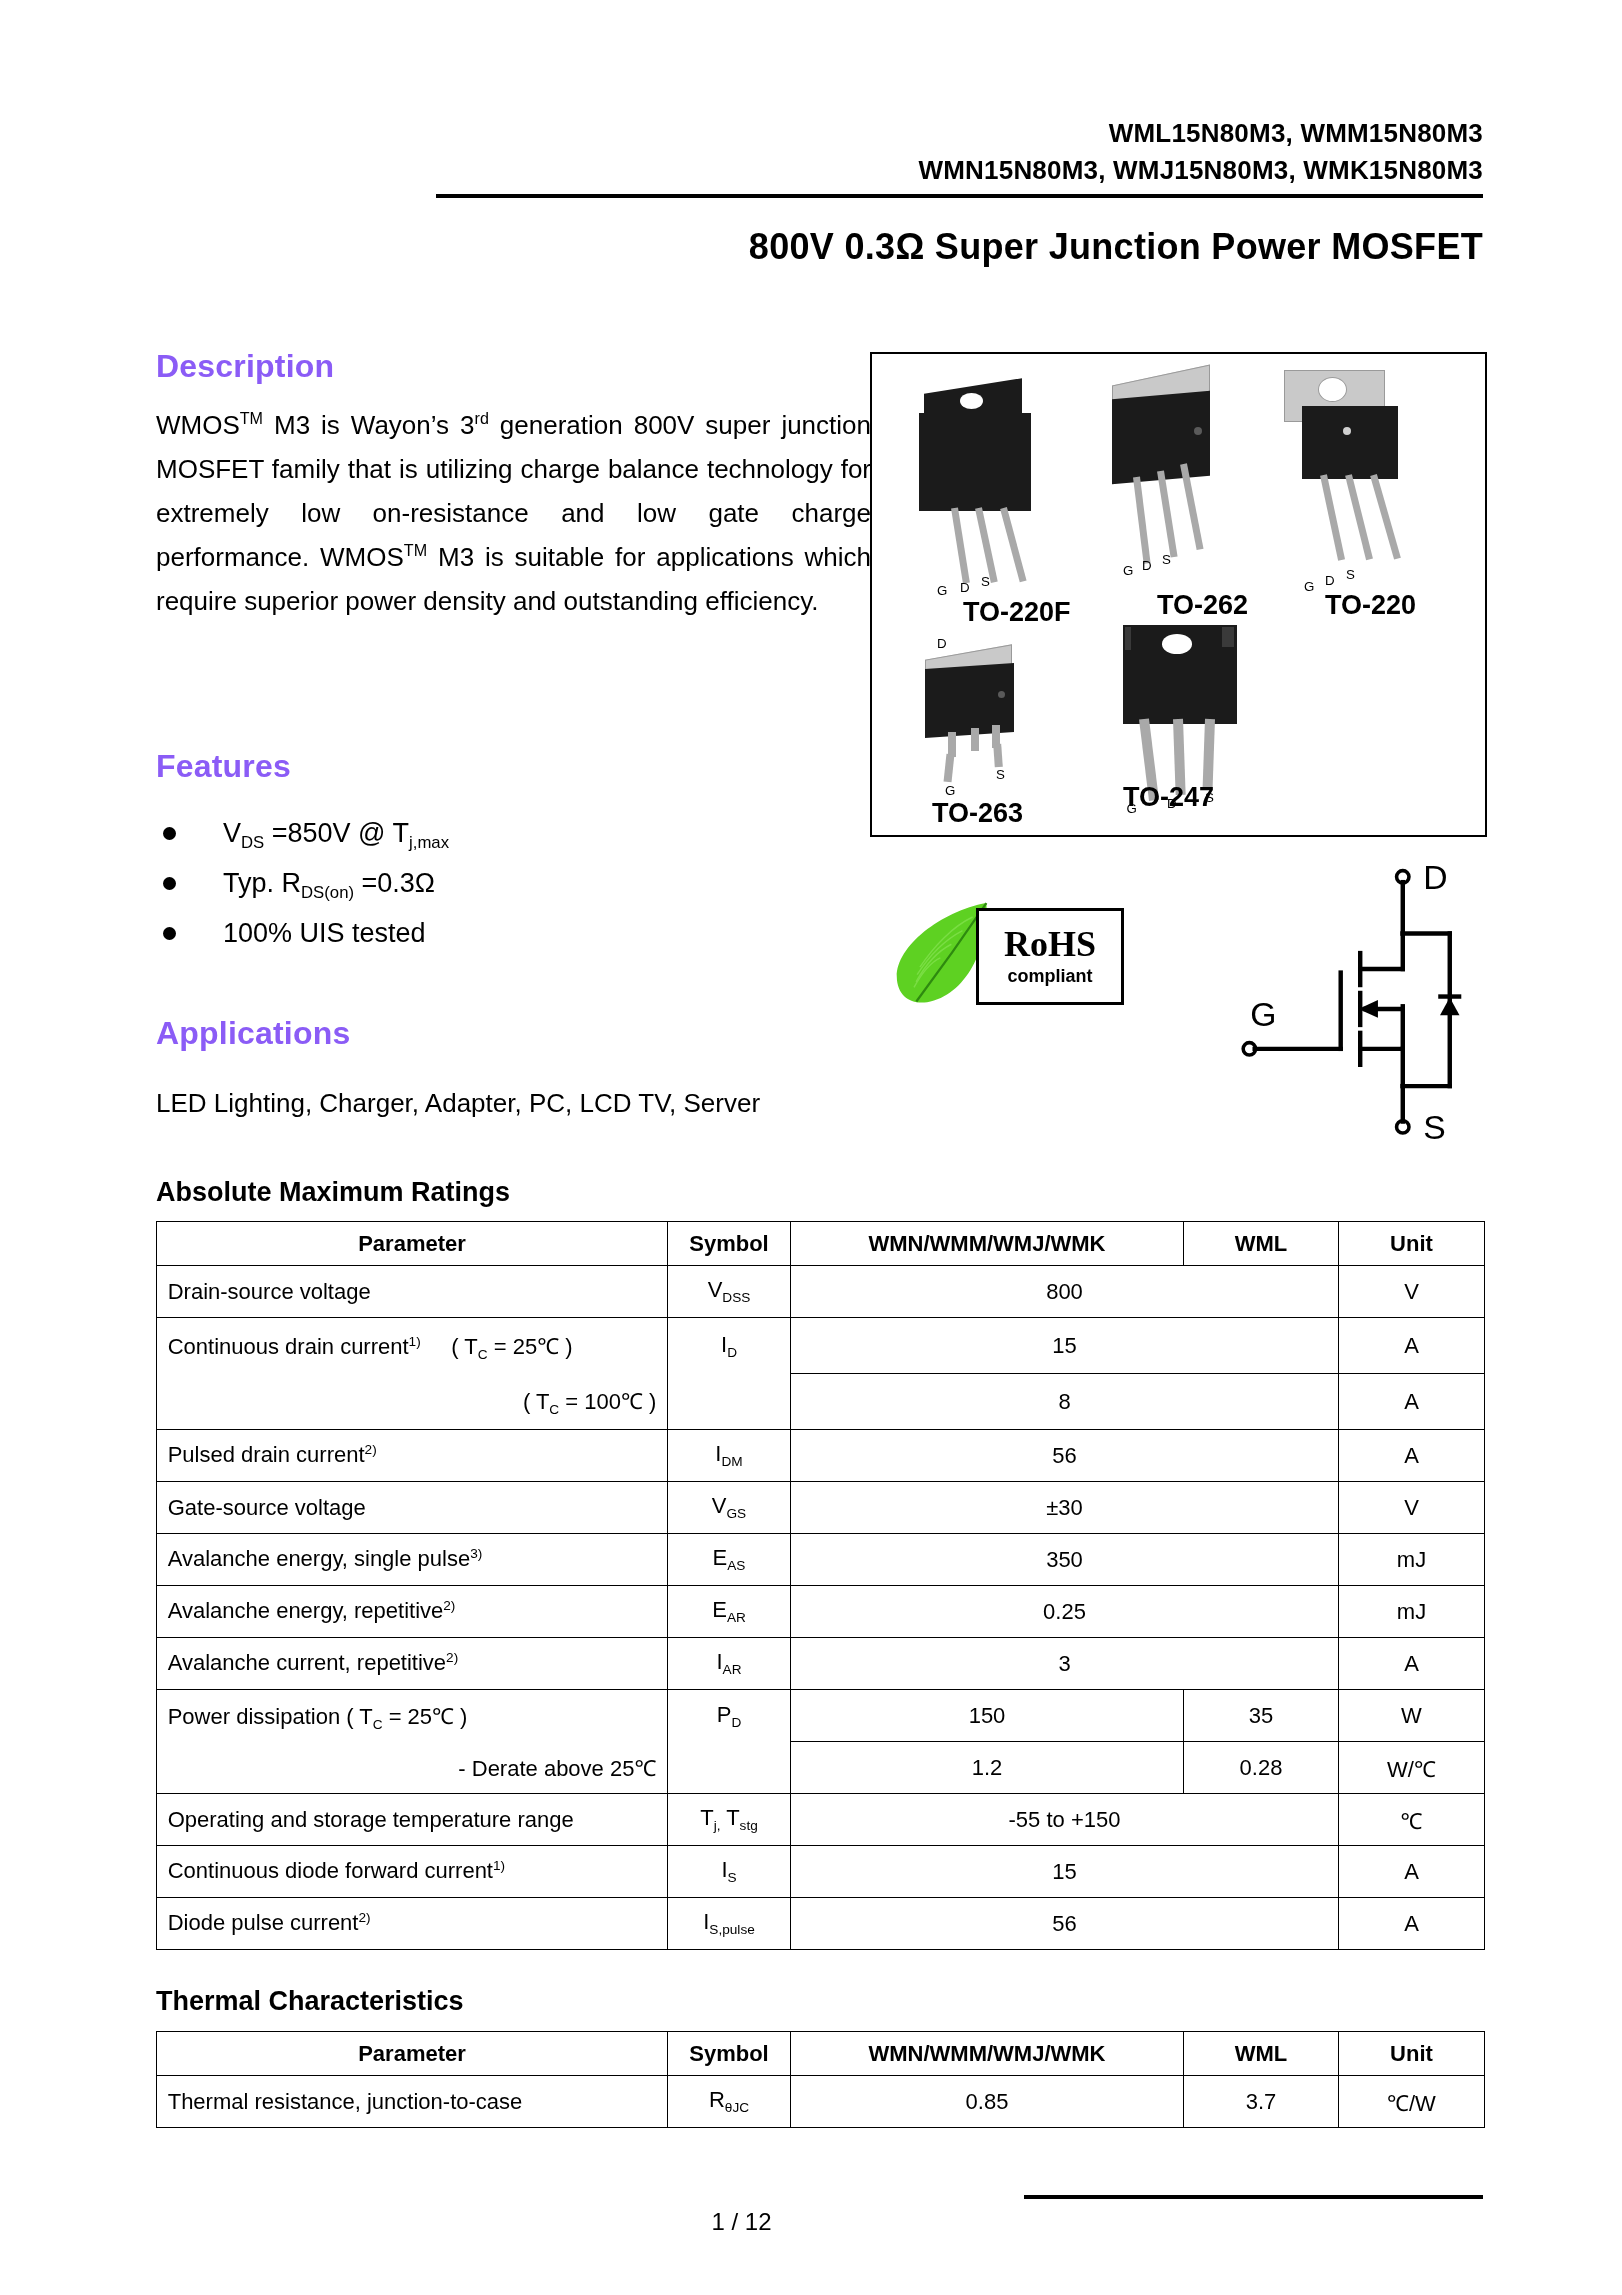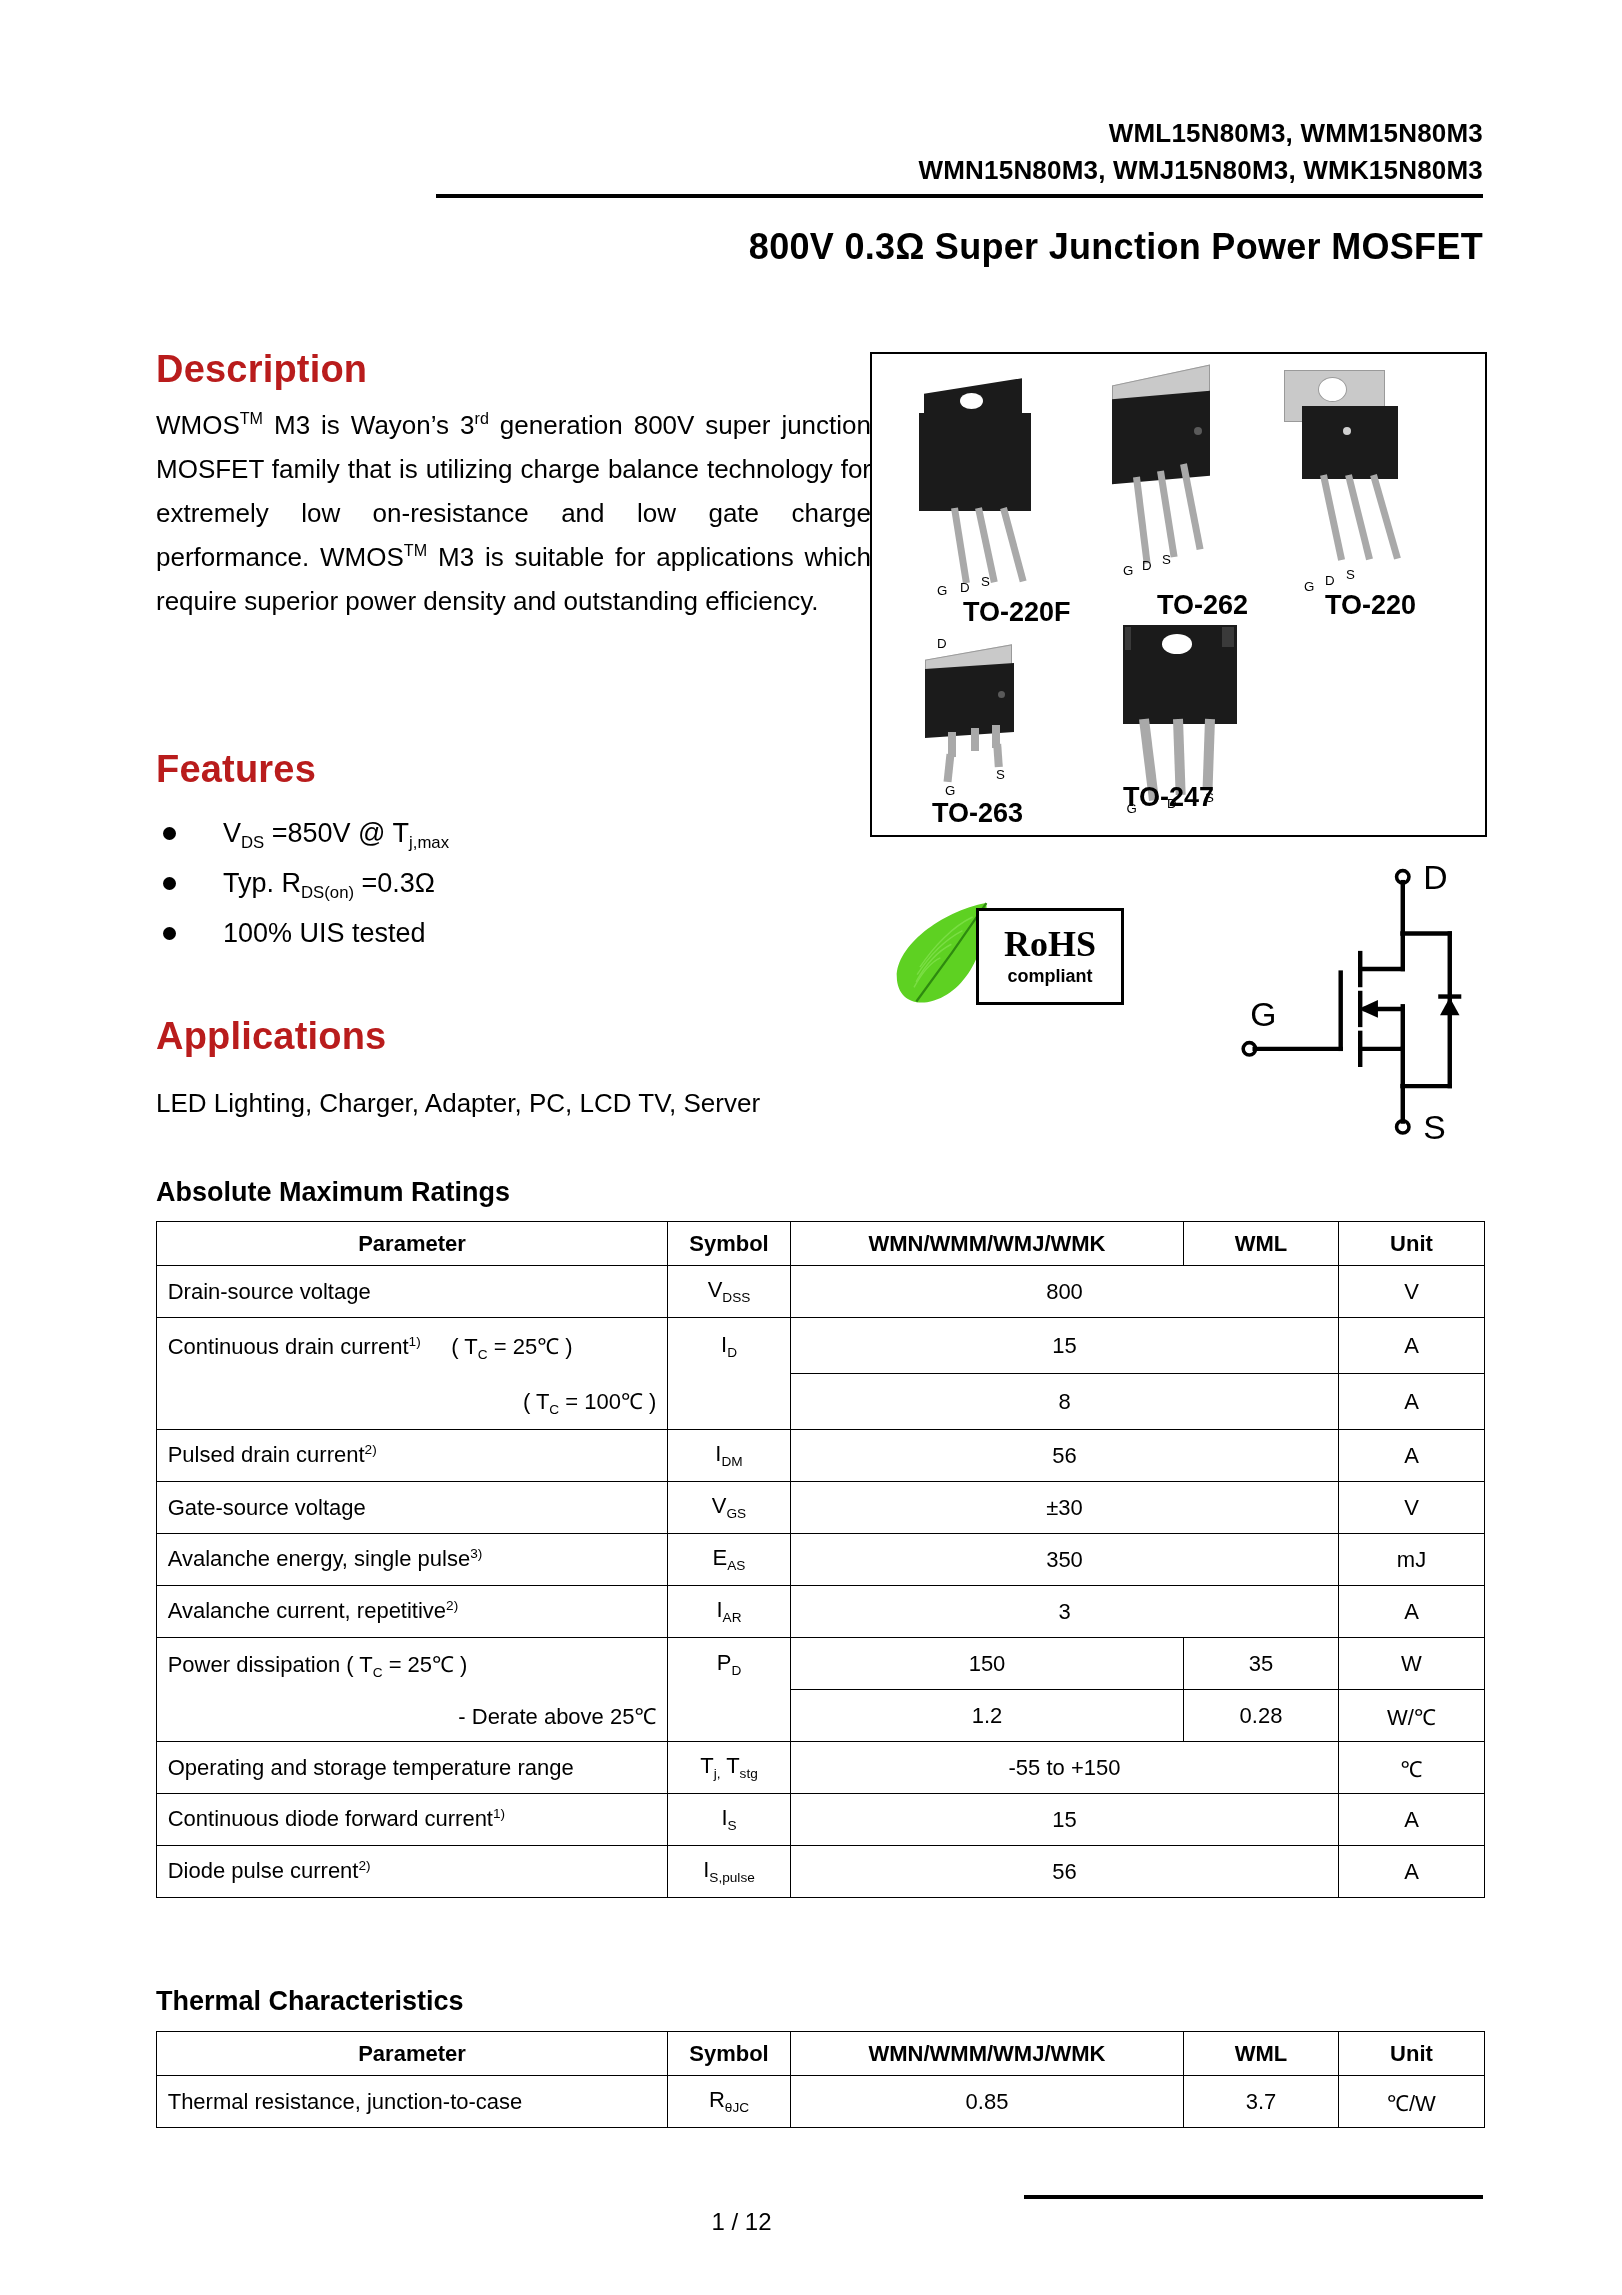--- a/index.html
+++ b/index.html
@@ -25,21 +25,21 @@
   }
   .title{
     position:absolute;left:0;right:139px;top:226px;
     text-align:right;
     font-size:36px;font-weight:bold;letter-spacing:0.3px;
   }
 
   
   .bluehead{
     position:absolute;left:156px;
-    font-size:38px;font-weight:bold;color:#b91c1c;letter-spacing:0.2px;
+    font-size:32px;font-weight:bold;color:#8b5cf6;letter-spacing:0.2px;
   }
   .blackhead{
     position:absolute;left:156px;
     font-size:27px;font-weight:bold;color:#000;
   }
 
   
   .desc{
     position:absolute;left:156px;top:404px;width:715px;
     font-size:26px;line-height:1.69;
@@ -335,20 +335,26 @@
           <td class="c">V<sub class="sb">GS</sub></td>
           <td class="c" colspan="2">±30</td>
           <td class="c">V</td>
         </tr>
         <tr style="height: 52px;">
           <td class="l">Avalanche energy, single pulse<sup class="tm">3)</sup></td>
           <td class="c">E<sub class="sb">AS</sub></td>
           <td class="c" colspan="2">350</td>
           <td class="c">mJ</td>
         </tr>
+        <tr style="height: 52px;">
+          <td class="l">Avalanche energy, repetitive<sup class="tm">2)</sup></td>
+          <td class="c">E<sub class="sb">AR</sub></td>
+          <td class="c" colspan="2">0.25</td>
+          <td class="c">mJ</td>
+        </tr>
         <tr style="height: 52px; padding-left: 10px;">
           <td class="l">Avalanche current, repetitive<sup class="tm">2)</sup></td>
           <td class="c">I<sub class="sb">AR</sub></td>
           <td class="c" colspan="2">3</td>
           <td class="c">A</td>
         </tr>
         <tr style="height: 52px;">
           <td class="l" style="border-bottom: none;">Power dissipation ( T<sub class="sb">C</sub> = 25℃ )</td>
           <td class="c" style="border-bottom: none;">P<sub class="sb">D</sub></td>
           <td class="c">150</td>

